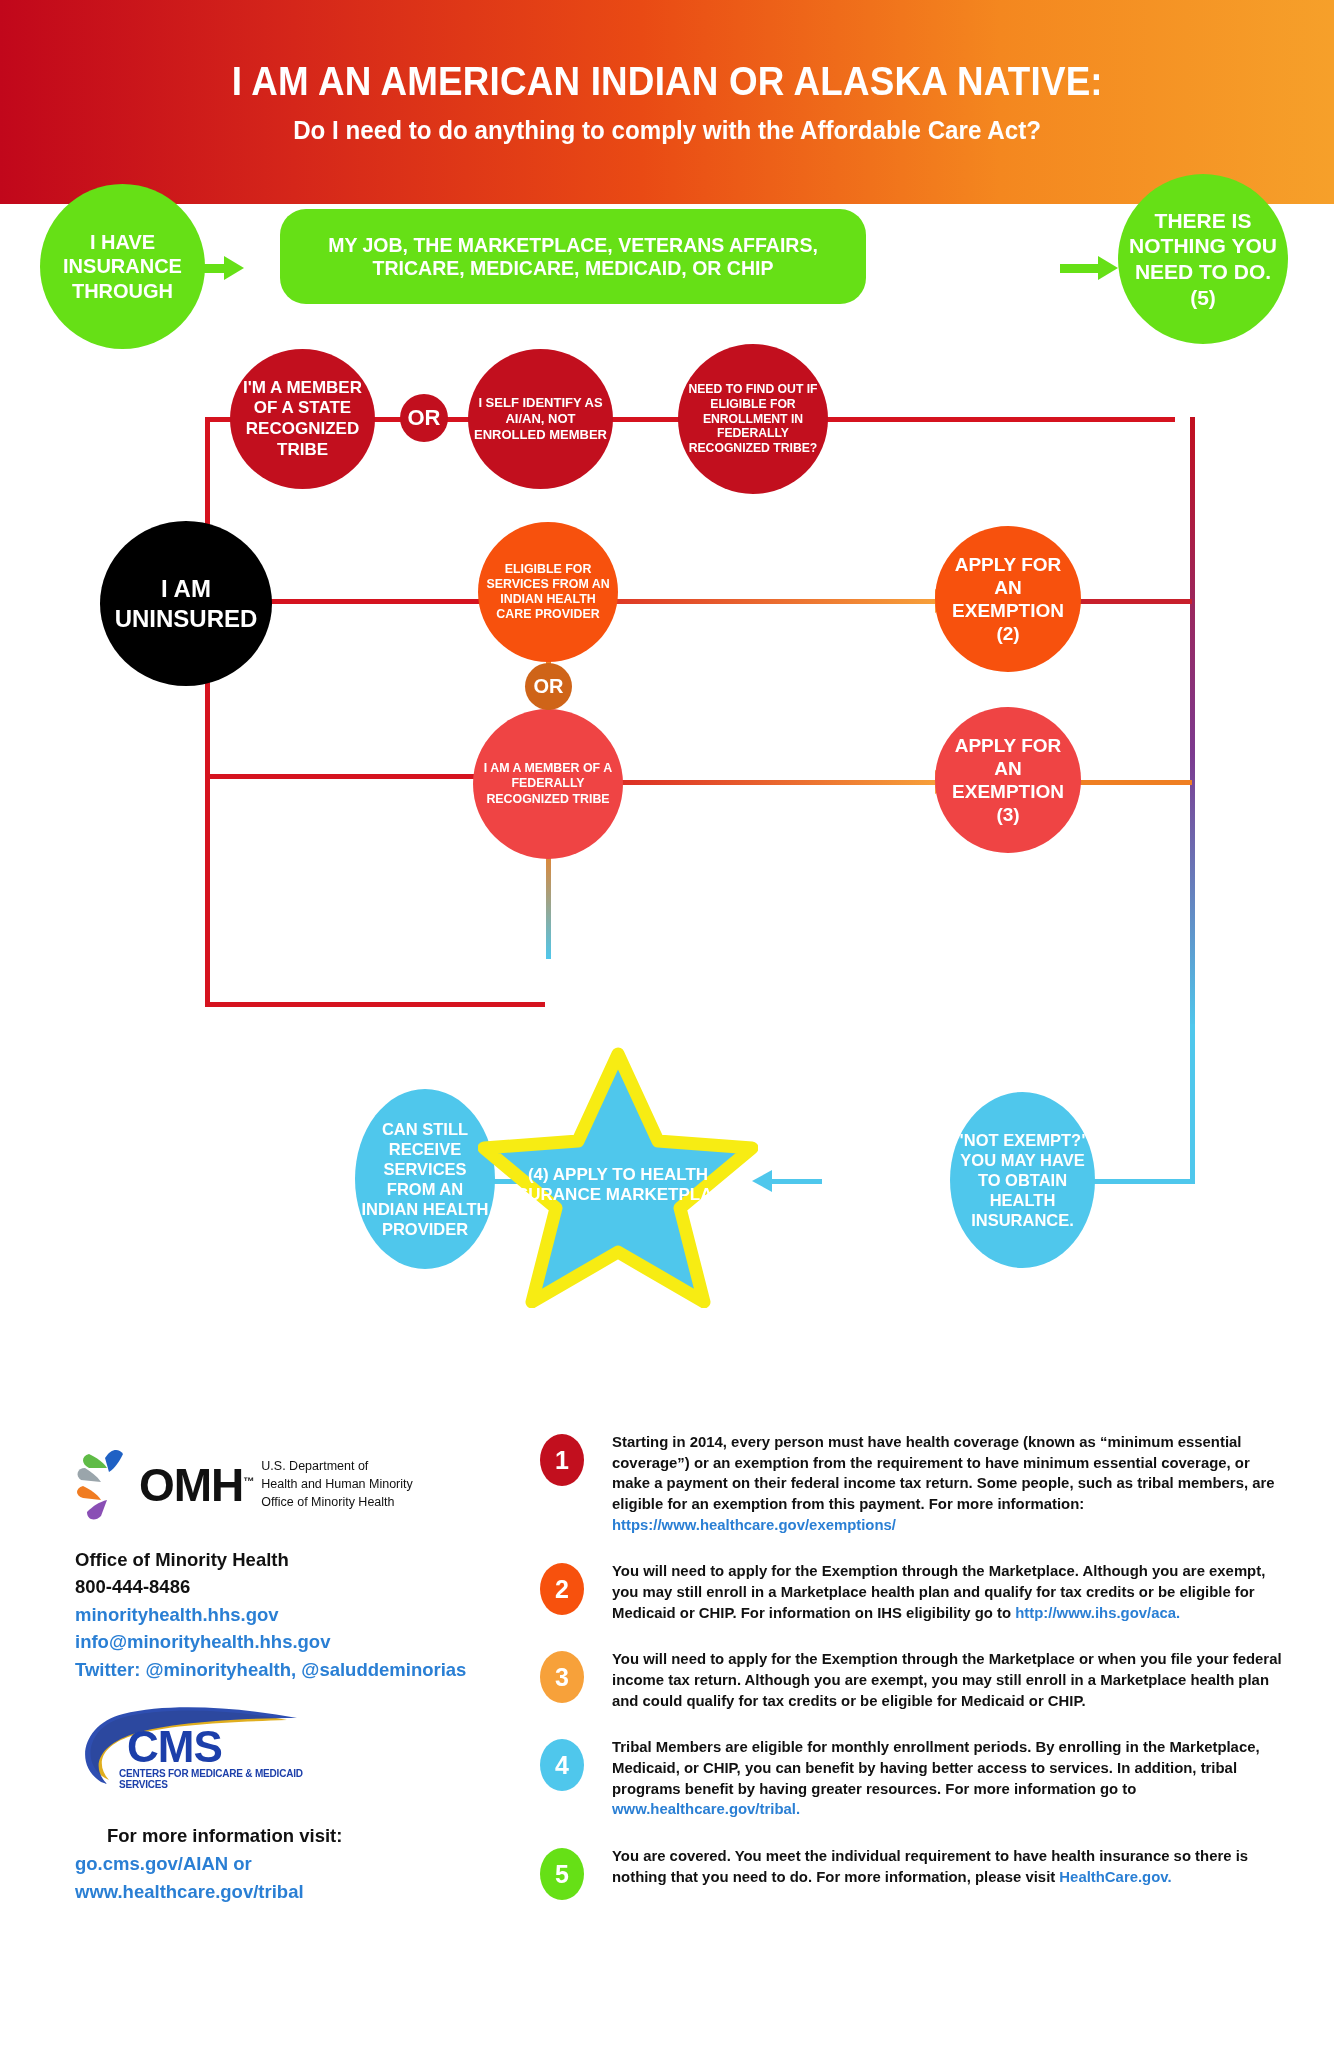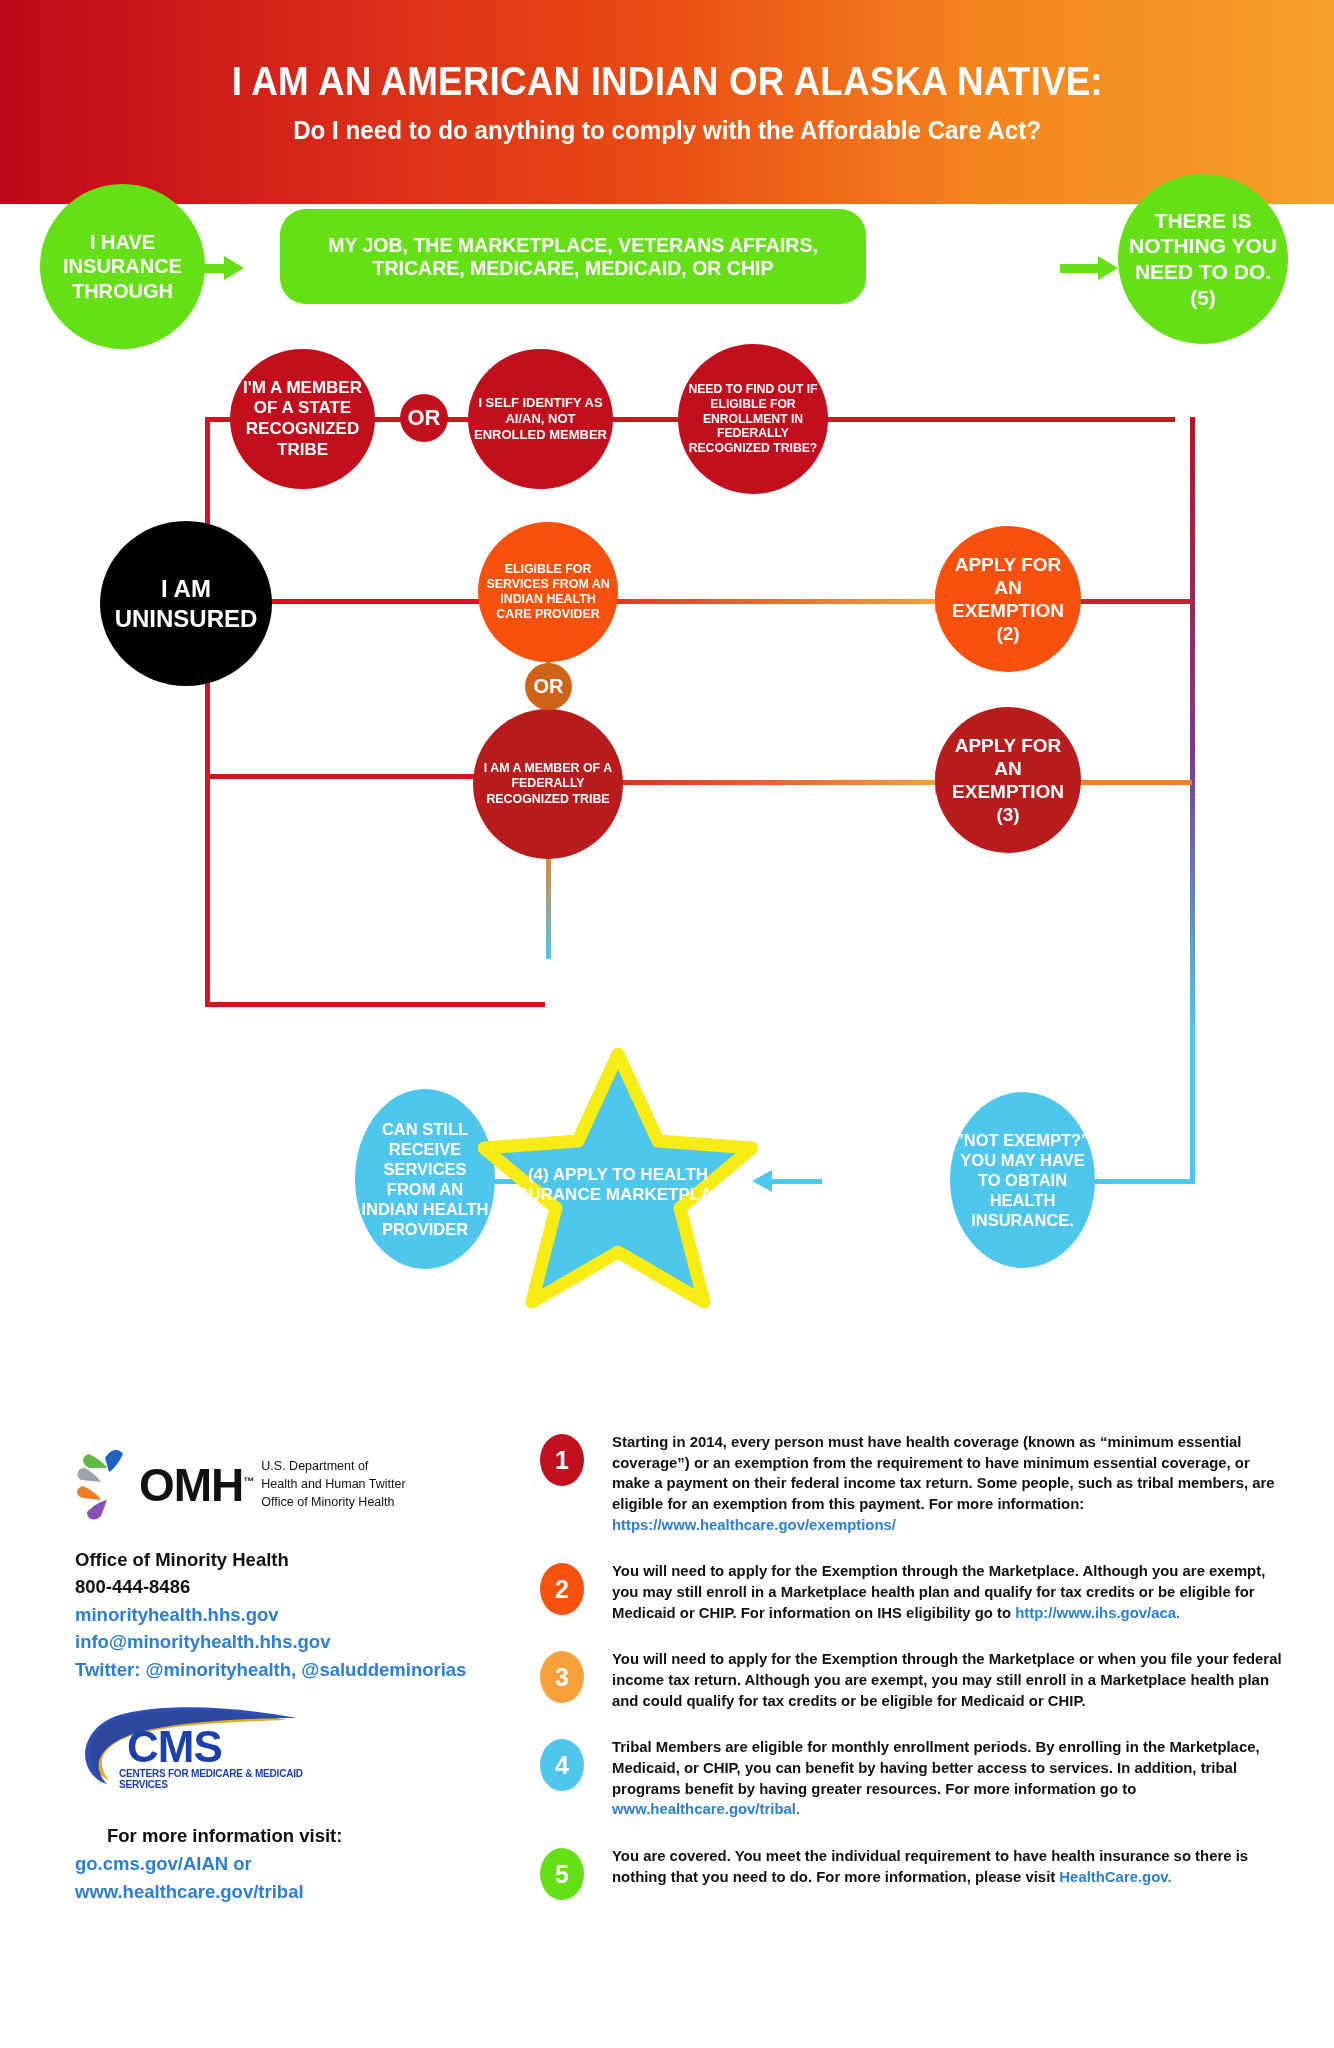--- a/index.html
+++ b/index.html
@@ -40,21 +40,21 @@
   .green-circle { background:#66e016; }
   .green-bar {
     position:absolute; background:#66e016; border-radius:26px;
     display:flex; align-items:center; justify-content:center;
     color:#fff; font-weight:bold; text-align:center; z-index:5;
   }
   
   .dred { background:#c20f1e; }
   .red  { background:#000000; }
   .oredorange { background:#f7510d; }
-  .orange { background:#b91c1c;justify-content:center; }
+  .orange { background:#ef4444;justify-content:center; }
   .blue { background:#4fc7ec; }
   .or-badge-red { background:#c20f1e; }
   .or-badge-orange { background:#cf6418; }
 
   .or-badge {
     position:absolute; border-radius:50%; color:#fff; font-weight:bold;
     display:flex; align-items:center; justify-content:center; z-index:7;
   }
 
   
@@ -231,21 +231,21 @@
         <svg width="70" height="78" viewBox="0 0 70 78">
           <path d="M30 12 C36 2 44 2 48 8 C44 16 40 22 34 26 Z" fill="#1f61c4"></path>
           <path d="M14 22 C6 18 6 10 14 8 C22 12 28 16 32 22 Z" fill="#5fbb46"></path>
           <path d="M6 34 C0 30 2 22 10 22 C16 26 22 30 26 36 Z" fill="#9aa5ab"></path>
           <path d="M8 52 C0 50 0 42 8 40 C16 44 22 48 26 54 Z" fill="#f07c22"></path>
           <path d="M26 70 C20 76 12 74 12 66 C18 60 24 56 32 54 Z" fill="#8a4fb5"></path>
         </svg>
         <div class="omh-word"><span>OMH</span><span class="omh-tm">™</span></div>
         <div class="omh-dept">
           <div>U.S. Department of</div>
-          <div>Health and Human Twitter</div>
+          <div>Health and Human Minority</div>
           <div>Office of Minority Health</div>
         </div>
       </div>
       <div class="omh-contact">
         <div class="dark">Office of Minority Health</div>
         <div class="dark">800-444-8486</div>
         <div class="link">minorityhealth.hhs.gov</div>
         <div class="link">info@minorityhealth.hhs.gov</div>
         <div class="link">Twitter: @minorityhealth, @saluddeminorias</div>
       </div>

